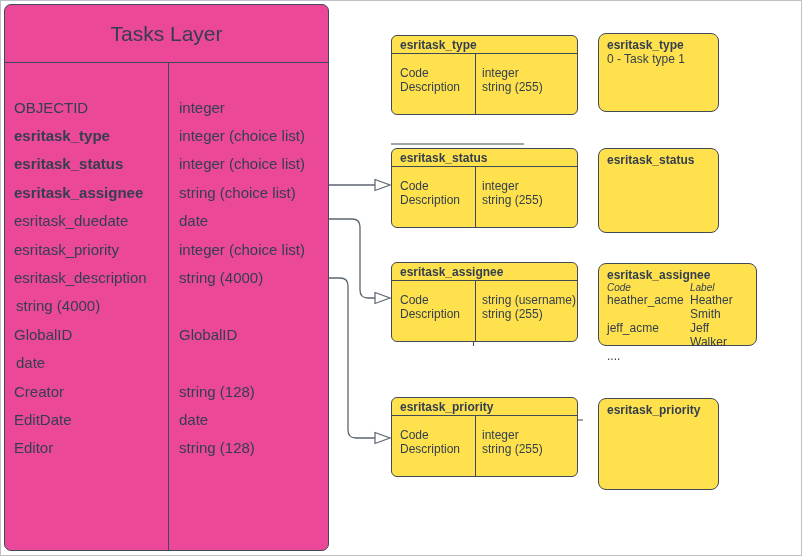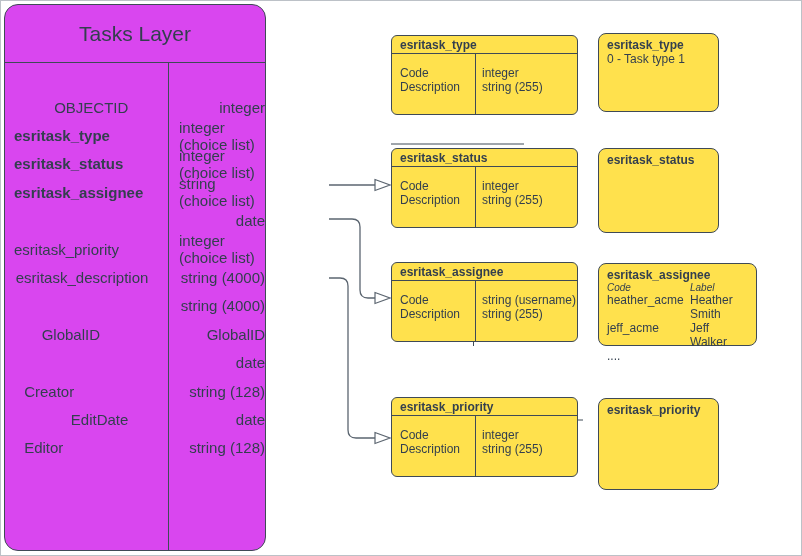--- a/index.html
+++ b/index.html
@@ -8,27 +8,27 @@
     --text:#333F4E;
     --connector:#5B6570;
     --canvas-border:#BCC1C7;
   }
   *{box-sizing:border-box;}
   html,body{margin:0;padding:0;background:#fff;}
   body{font-family:"Liberation Sans",sans-serif;color:var(--text);}
   .canvas{position:relative;width:802px;height:556px;background:#fff;border:1px solid var(--canvas-border);overflow:hidden;}
 
   
-  .layer-table{position:absolute;left:3px;top:3px;width:262px;height:547px;background:#d946ef;
-    border:1px solid var(--box-border);border-radius:14px;}
+  .layer-table{position:absolute;left:3px;top:3px;width:325px;height:547px;background:#ec4899;
+    border:1px solid var(--box-border);border-radius:7px;}
   .layer-title{height:58px;line-height:57px;text-align:center;font-size:21px;
     border-bottom:1px solid var(--box-border);}
   .layer-body{position:relative;height:488px;padding-top:30px;}
   .layer-divider{position:absolute;left:163px;top:0;bottom:0;width:1px;background:var(--box-border);}
-  .frow{display:flex;height:28.4px;align-items:center;font-size:15px;justify-content:flex-end;}
+  .frow{display:flex;height:28.4px;align-items:center;font-size:15px;}
   .frow.bold .fname{font-weight:bold;}
   .fname{width:163px;padding-left:9px;flex:none;}
   .ftype{padding-left:11px;}
 
   
   svg.connectors{position:absolute;left:0;top:0;pointer-events:none;}
 
   
   .attr-box{position:absolute;left:390px;width:187px;height:80px;background:var(--box-fill);
     border:1px solid var(--box-border);border-radius:6px;overflow:hidden;}
@@ -75,20 +75,21 @@
           </div>
           <div class="frow bold">
             <span class="fname">esritask_status</span>
             <span class="ftype">integer (choice list)</span>
           </div>
           <div class="frow bold">
             <span class="fname">esritask_assignee</span>
             <span class="ftype">string (choice list)</span>
           </div>
           <div class="frow">
+            <span class="fname">esritask_duedate</span>
             <span class="ftype">date</span>
           </div>
           <div class="frow">
             <span class="fname">esritask_priority</span>
             <span class="ftype">integer (choice list)</span>
           </div>
           <div class="frow">
             <span class="fname">esritask_description</span>
             <span class="ftype">string (4000)</span>
           </div>

